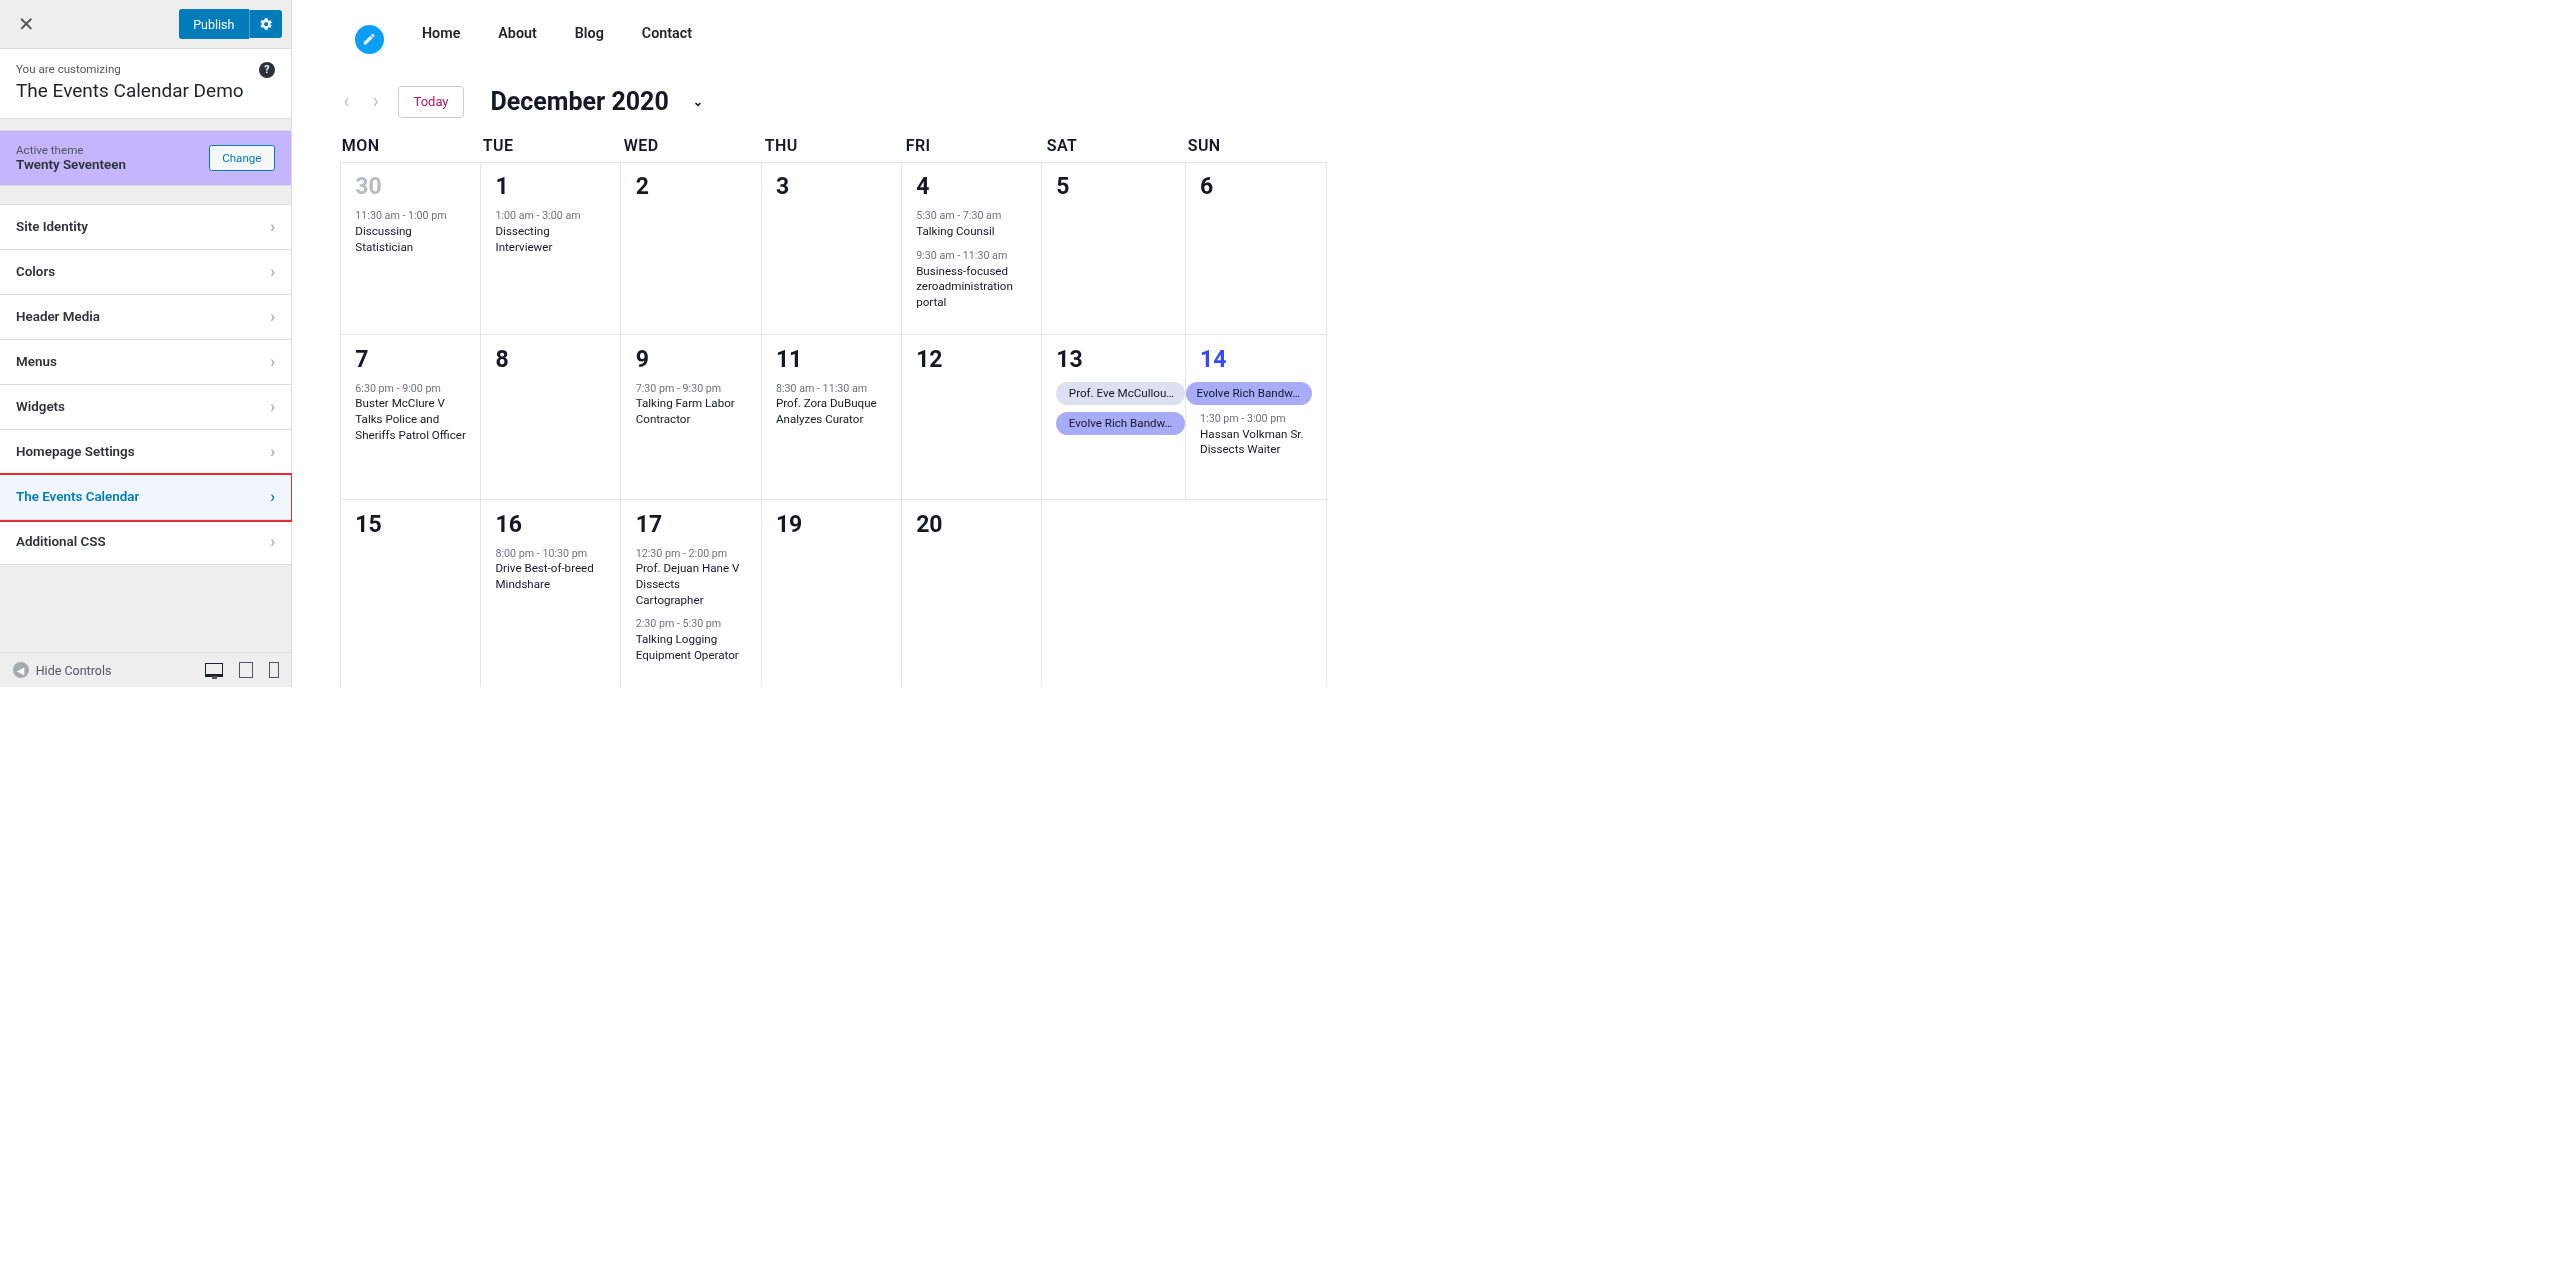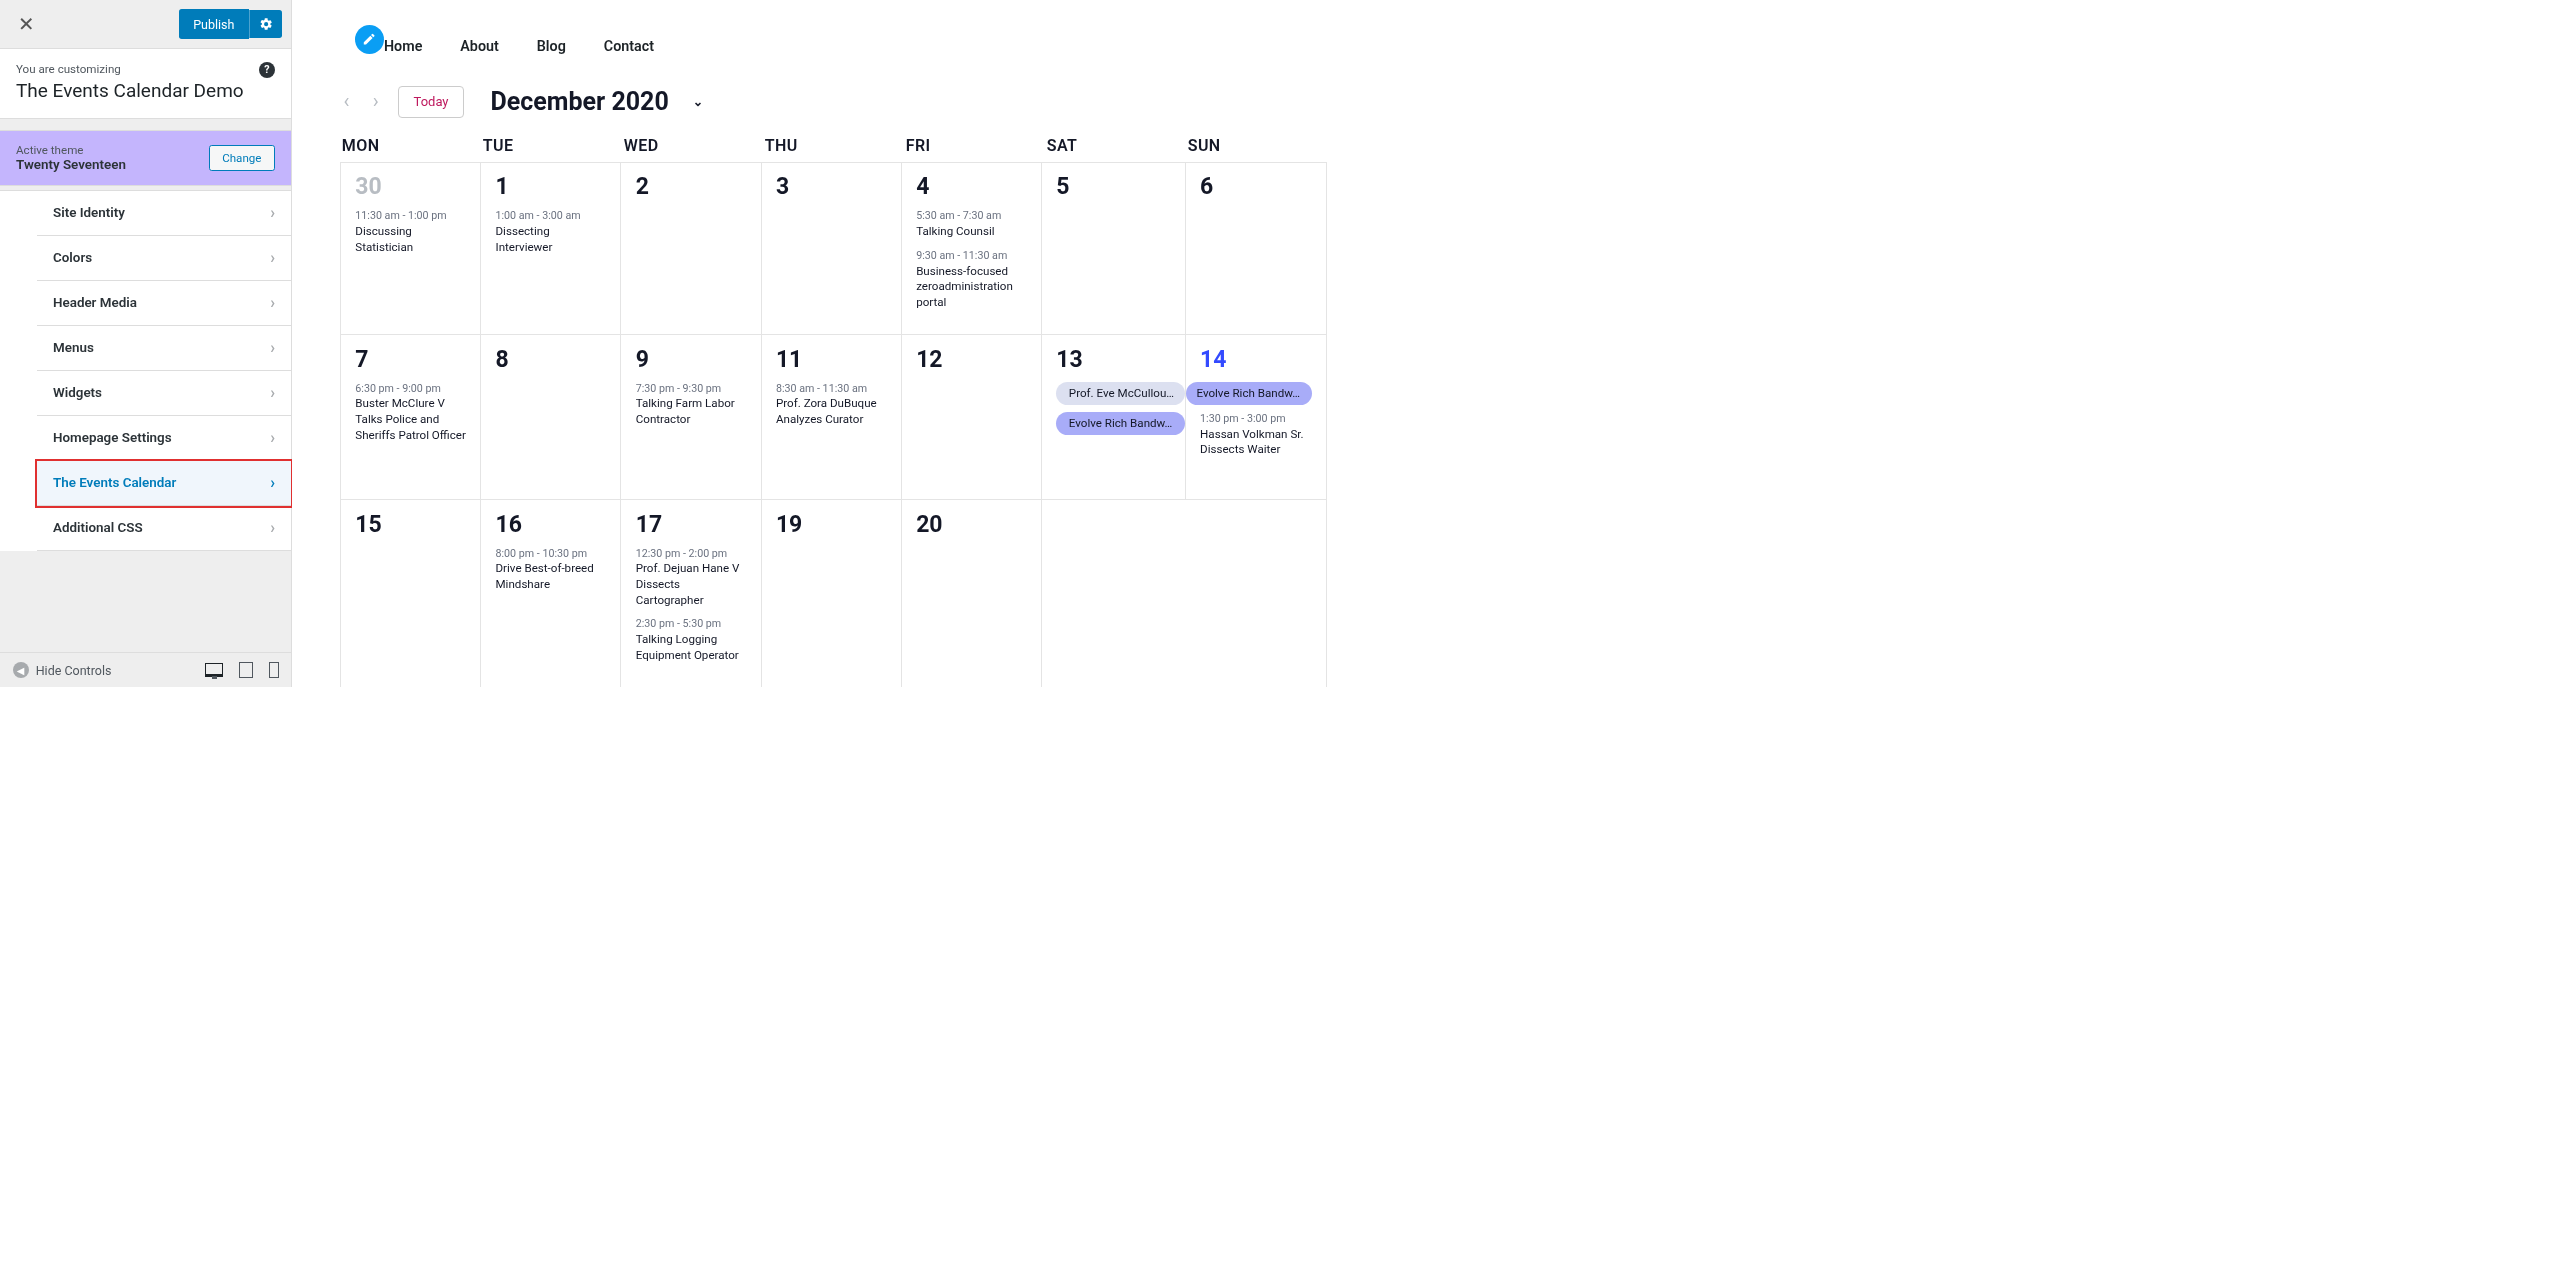--- a/index.html
+++ b/index.html
@@ -18,41 +18,41 @@
 .customizing-label { font-size: 11.6px; color: #50575e; margin-bottom: 3.6px; }
 .site-title { font-size: 19px; color: #1d2327; font-weight: 400; }
 .help-icon { position: absolute; right: 16px; top: 12.5px; width: 16px; height: 16px; background: #2c3338; color: #fff; border-radius: 50%; font-size: 10.7px; display:flex; align-items:center; justify-content:center; font-weight:bold; cursor:pointer; }
 
 .theme-box { background: #c4b5fd; padding: 12.5px 16px; border-top: 0.9px solid #ddd; border-bottom: 0.9px solid #ddd; display:flex; justify-content:space-between; align-items:center; margin-top: 10.7px; }
 .theme-left { }
 .active-theme-label { font-size: 11.6px; color: #50575e; }
 .theme-name { font-size: 13.4px; color: #2c3338; font-weight: 600; }
 .change-btn { border: 0.9px solid #007cba; color: #007cba; background: #f6f7f7; padding: 5.4px 12.5px; border-radius: 2.7px; font-size: 11.6px; cursor:pointer; }
 
-.menu-list { background: #fff; margin-top: 4px; border-top: 0.9px solid #ddd; padding-left: 37px; }
+.menu-list { background: #fff; margin-top: 18px; border-top: 0.9px solid #ddd; }
 .menu-item { display:flex; justify-content:space-between; align-items:center; padding: 12.5px 16px; border-bottom: 0.9px solid #ddd; font-size: 13.4px; color: #2c3338; font-weight: 600; cursor: pointer; }
 .menu-item.highlighted { background: #f0f6fc; color: #007cba; outline: 2.7px solid #e03030; outline-offset: -0.9px; }
 .chev { font-size: 16px; color: #a7aaad; }
 .menu-item.highlighted .chev { color: #007cba; }
 
 .sidebar-spacer { flex: 1; background: #eee; }
 .sidebar-footer { display:flex; align-items:center; justify-content:space-between; padding: 9px 12.5px; border-top: 0.9px solid #ddd; background:#eee; }
 .hide-controls { display:flex; align-items:center; gap:7.2px; color:#50575e; font-size:12.5px; cursor:pointer; }
 .collapse-icon { width:16px; height:16px; background:#a7aaad; border-radius:50%; display:flex; align-items:center; justify-content:center; color:#fff; font-size:9.8px; }
 .device-icons { display:flex; gap:16px; align-items:center; }
 .device-icon { width:16px; height:16px; border:1.8px solid #50575e; cursor:pointer; }
 .device-icon.desktop { width:18px; height:14.3px; position:relative; }
 .device-icon.desktop::after { content:''; position:absolute; bottom:-4.5px; left:5.4px; width:5.4px; height:2.7px; background:#50575e; }
 .device-icon.tablet { width:13.4px; height:16px; }
 .device-icon.mobile { width:9.8px; height:16px; }
 .device-icon.active { border-color:#1d2327; border-bottom: 3.6px solid #1d2327; }
 
 
 .preview { flex:1; overflow:auto; background:#fff; }
-.preview-nav { display:flex; align-items:flex-end; padding: 25px 63px 21.5px; }
+.preview-nav { display:flex; align-items:flex-start; gap: 38px; padding: 25px 63px 21.5px; }
 .logo-circle { width:29px; height:29px; background:#0a9ef4; border-radius:50%; display:flex; align-items:center; justify-content:center; }
 .logo-circle svg { width:14.3px; height:14.3px; fill:#fff; }
 .nav-link { font-size:14.3px; font-weight:600; color:#1d2327; cursor:pointer; }
 
 .cal-header { display:flex; align-items:center; gap:16px; padding: 10.7px 48px 18px; }
 .cal-nav-arrow { font-size:19.7px; color:#b8bdc3; cursor:pointer; padding:0 3.6px; }
 .today-btn { border:0.9px solid #ccc; background:#fff; padding:7.2px 14.3px; border-radius:4px; font-size:13px; color:#be185d; cursor:pointer; }
 .cal-title { font-size:25px; font-weight:700; color:#141827; margin-left:10.7px; display:flex; align-items:center; gap:24px; cursor:pointer; }
 .cal-title-caret { font-size:12.5px; color:#141827; }
 

